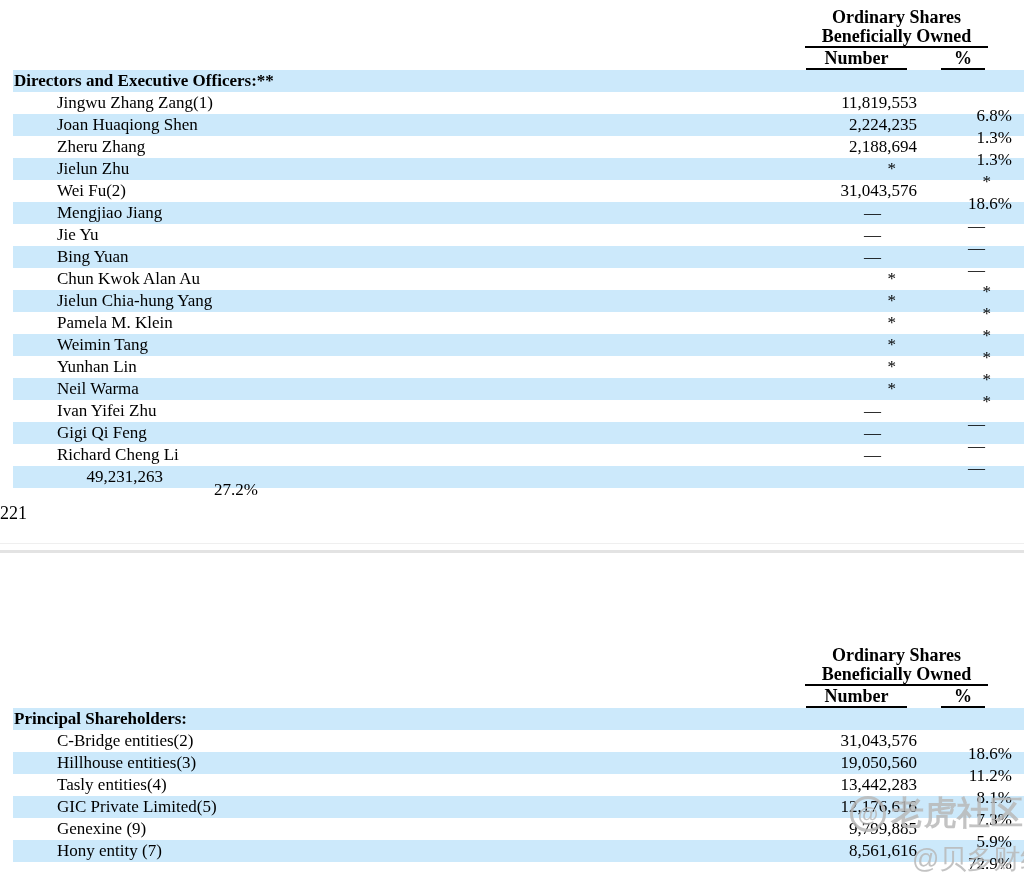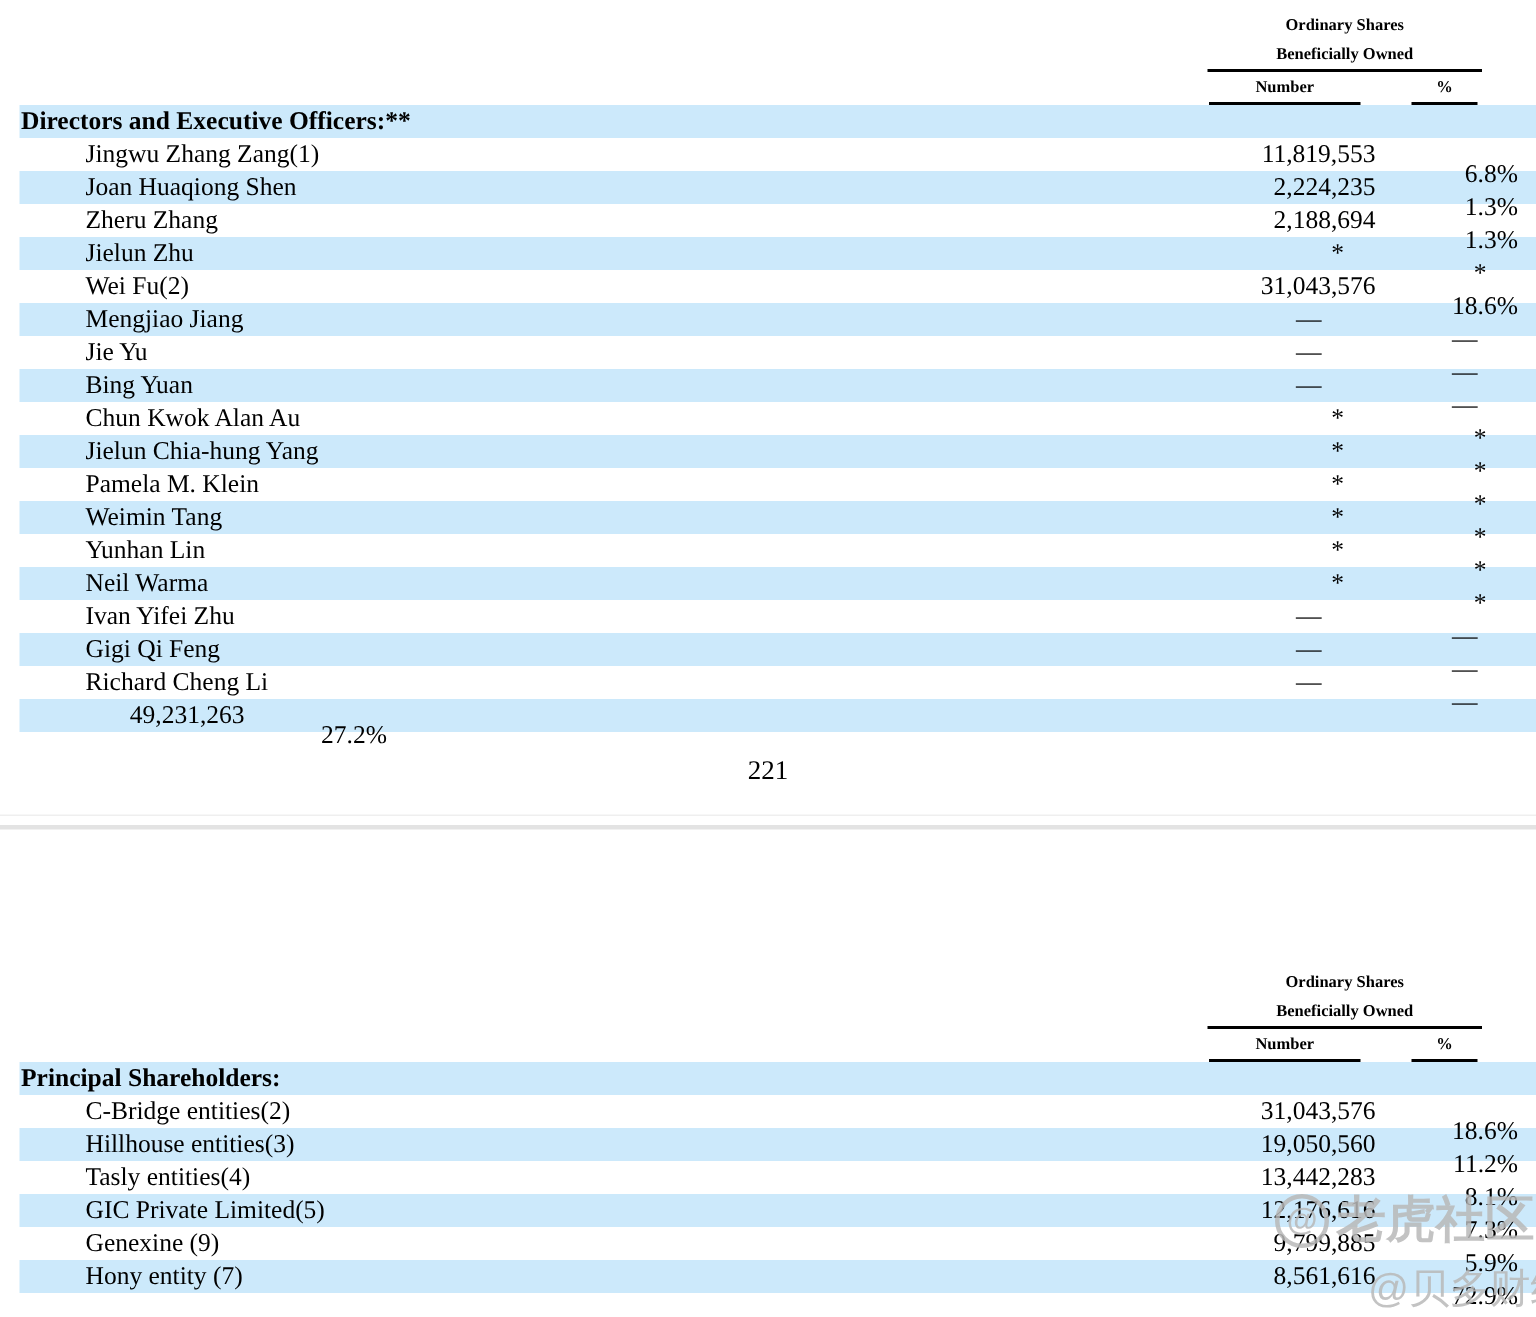--- a/index.html
+++ b/index.html
@@ -3,21 +3,21 @@
 <meta charset="utf-8">
 <style>
   html,body { margin:0; padding:0; background:#ffffff; }
   .page {
     position:relative; width:1024px; height:878px; background:#fff;
     font-family:"Liberation Serif", serif; color:#000; overflow:hidden;
   }
 
   
   .thead { position:absolute; left:805px; width:183px; font-weight:bold;
-           font-size:11px; text-align:center; }
+           font-size:18px; text-align:center; }
   .t1h { top:8px; }
   .t2h { top:646px; }
   .hline1 { height:19px; line-height:19px; white-space:nowrap; }
   .hline2 { height:19px; line-height:18px; border-bottom:2px solid #000; white-space:nowrap; }
   .cols  { position:relative; height:22px; margin-top:1px; }
   .colnum { position:absolute; left:1px;  width:101px; height:19px; line-height:19px; border-bottom:2px solid #000; }
   .colpct { position:absolute; left:136px; width:44px; height:19px; line-height:19px; border-bottom:2px solid #000; }
 
   
   .rows { position:absolute; left:13px; width:1011px; }
@@ -32,21 +32,21 @@
   .pct  { width:95px;  text-align:right;margin-top:13px; }
   .lvl0 .name { padding-left:1px; }
   .lvl1 .name { padding-left:44px; }
   .lvl2 .name { padding-left:64px; }
   .bold { font-weight:bold; }
   .num.dash { padding-right:9px; }
   .pct.dash { padding-right:27px; }
   .pct.star { padding-right:21px; }
 
   
-  .pagenum  { position:absolute; top:503px; left:0; width:100%; text-align:center; font-size:18px; }
+  .pagenum  { position:absolute; top:503px; left:0; width:100%; text-align:left; font-size:18px; }
   .divline1 { position:absolute; top:543px; left:0; width:100%; height:1px; background:#efefef; }
   .divline2 { position:absolute; top:550px; left:0; width:100%; height:3px; background:#e3e3e3; }
 
   
   .wm-tiger { position:absolute; left:850px; top:791px; display:flex; align-items:center;
               gap:5px; color:var(--wm,#b9b9b9); opacity:.85;
               font-family:"Liberation Sans", sans-serif; }
   .wm-circle { width:36px; height:36px; border:3px solid currentColor; border-radius:50%;
                box-sizing:border-box; font-size:21px; line-height:30px; text-align:center;
                font-weight:bold; flex:0 0 auto; }

